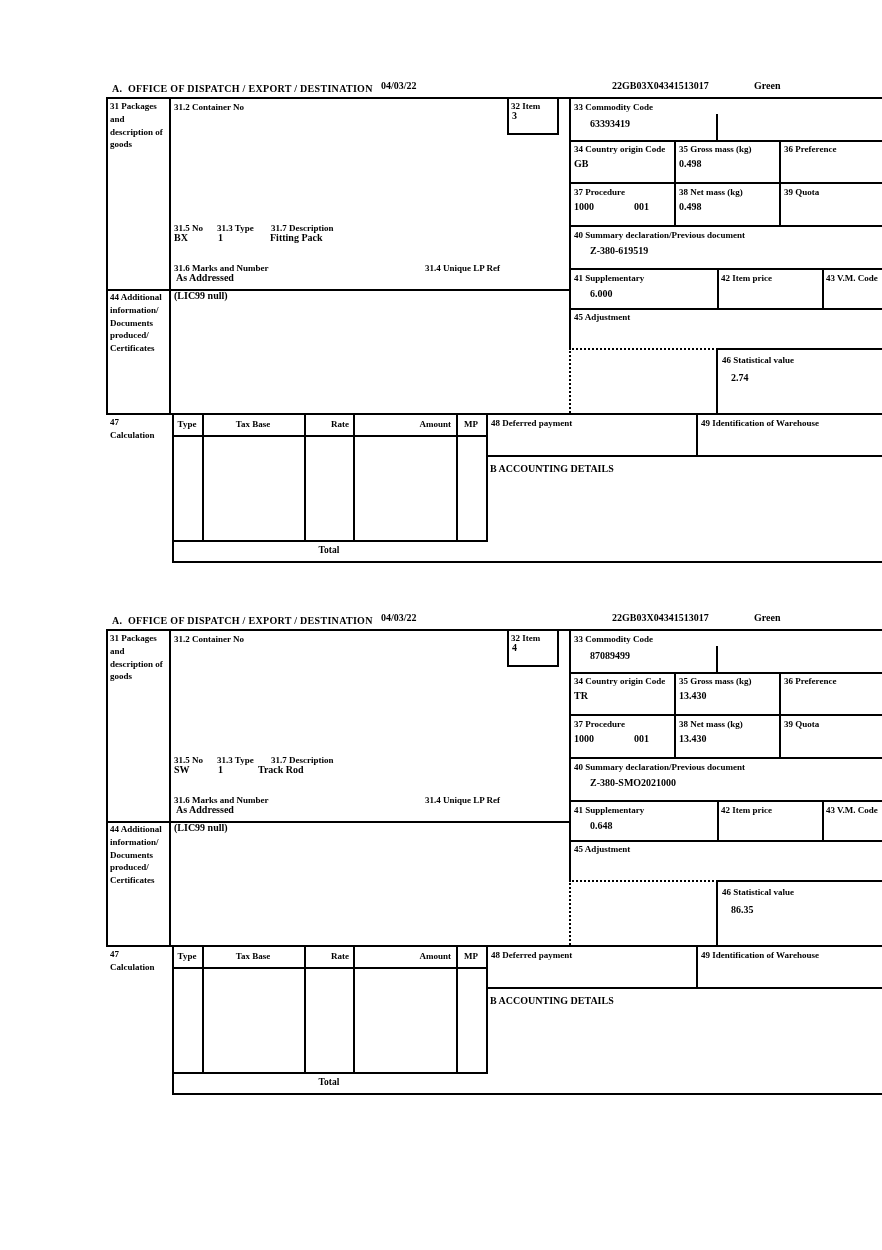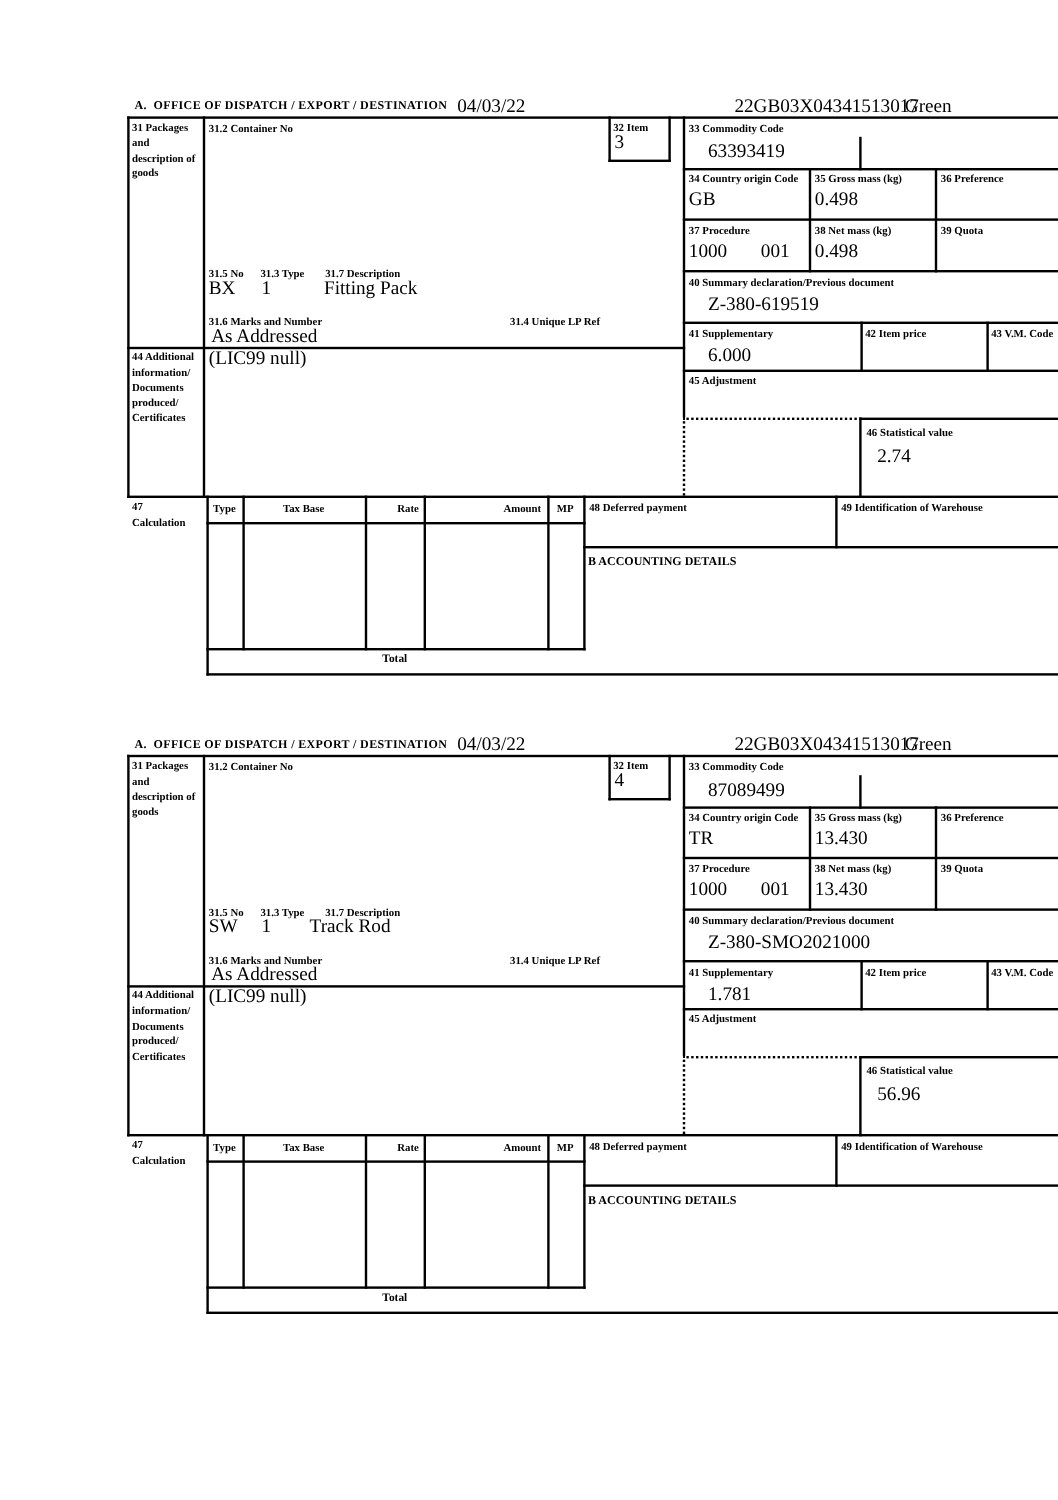--- a/index.html
+++ b/index.html
@@ -5,21 +5,21 @@
   html,body{margin:0;padding:0;background:#ffffff;}
   body{width:882px;height:1250px;position:relative;overflow:hidden;
        font-family:"Liberation Serif", serif;color:#000;}
   .sad-form{position:absolute;left:82px;width:782px;height:482px;margin-left:24px;}
   .hl{position:absolute;background:#000;height:2px;}
   .vl{position:absolute;background:#000;width:2px;}
   .hd{position:absolute;border-top:2px dotted #000;height:0;}
   .vd{position:absolute;border-left:2px dotted #000;width:0;}
   .lbl{position:absolute;font-size:9px;font-weight:bold;line-height:1.4;white-space:nowrap;}
   .lblw{white-space:normal;line-height:1.42;}
-  .val{position:absolute;font-size:16px;font-weight:normal;white-space:nowrap;}
+  .val{position:absolute;font-size:10px;font-weight:bold;white-space:nowrap;}
   .hdrlbl{position:absolute;font-size:10px;font-weight:bold;white-space:pre;letter-spacing:.3px;}
   .acct{font-size:10px;}
 </style>
 </head>
 <body>
 
 <div id="forms-root">
     <div class="sad-form" style="top: 82px;">
 
   <div class="hdrlbl" style="left:6px;top:1px">A.  OFFICE OF DISPATCH / EXPORT / DESTINATION</div>
@@ -187,29 +187,29 @@
   <div class="val" style="left:112px;top:150px">1</div>
   <div class="val" style="left:152px;top:150px">Track Rod</div>
 
   <div class="lbl" style="left:68px;top:180px">31.6 Marks and Number</div>
   <div class="lbl" style="left:319px;top:180px">31.4 Unique LP Ref</div>
   <div class="val" style="left:70px;top:190px">As Addressed</div>
 
   <div class="lbl" style="left:468px;top:147px">40 Summary declaration/Previous document</div>
   <div class="val" style="left:484px;top:163px">Z-380-SMO2021000</div>
   <div class="lbl" style="left:468px;top:190px">41 Supplementary</div>
-  <div class="val" style="left:484px;top:206px">1.781</div>
+  <div class="val" style="left:484px;top:206px">0.648</div>
   <div class="lbl" style="left:615px;top:190px">42 Item price</div>
   <div class="lbl" style="left:720px;top:190px">43 V.M. Code</div>
 
   <div class="lbl lblw" style="left:4px;top:209px;width:52px">44 Additional information/ Documents produced/ Certificates</div>
   <div class="val" style="left:68px;top:208px">(LIC99 null)</div>
   <div class="lbl" style="left:468px;top:229px">45 Adjustment</div>
   <div class="lbl" style="left:616px;top:272px">46 Statistical value</div>
-  <div class="val" style="left:625px;top:290px">56.96</div>
+  <div class="val" style="left:625px;top:290px">86.35</div>
 
   <div class="lbl lblw" style="left:4px;top:334px;width:52px">47 Calculation</div>
   <div class="lbl" style="left:66px;top:336px;width:30px;text-align:center">Type</div>
   <div class="lbl" style="left:96px;top:336px;width:102px;text-align:center">Tax Base</div>
   <div class="lbl" style="left:198px;top:336px;width:45px;text-align:right">Rate</div>
   <div class="lbl" style="left:247px;top:336px;width:98px;text-align:right">Amount</div>
   <div class="lbl" style="left:350px;top:336px;width:30px;text-align:center">MP</div>
   <div class="lbl" style="left:66px;top:462px;width:314px;text-align:center;font-size:9.5px">Total</div>
 
   <div class="lbl" style="left:385px;top:335px">48 Deferred payment</div>

